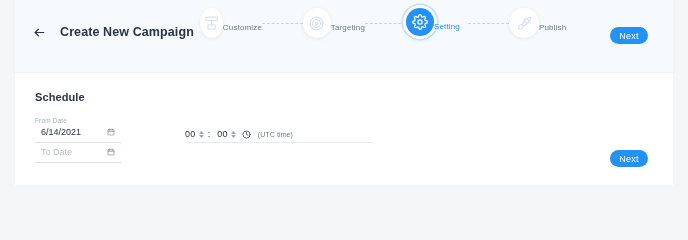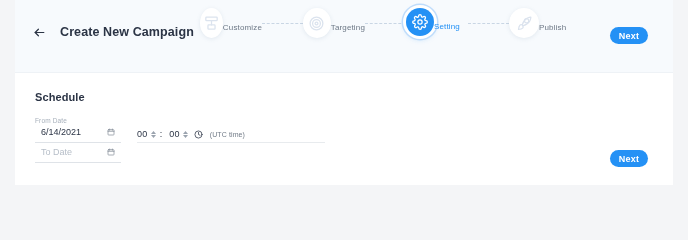--- a/index.html
+++ b/index.html
@@ -123,21 +123,21 @@
   }
 
   
   .btn-next {
     display: inline-flex;
     align-items: center;
     justify-content: center;
     background: #2491f5;
     color: #ffffff;
     font-size: 9px;
-    font-weight: bold;
+    font-weight: normal;
     border: none;
     border-radius: 20px;
     width: 38px;
     height: 17px;
     cursor: pointer;
     letter-spacing: .2px;
   }
   .btn-next-header {
     position: absolute;
     right: 25px;
@@ -208,20 +208,21 @@
   }
 
   
   .time-field {
     position: relative;
     width: 188px;
     border-bottom: 1px solid #e8ebee;
     padding-bottom: 3px;
     display: flex;
     align-items: center;
+    margin-left: 48px;
   }
   .time-num {
     font-size: 9px;
     color: #2b3445;
     letter-spacing: .3px;
   }
   .spin {
     display: flex;
     flex-direction: column;
     align-items: center;

